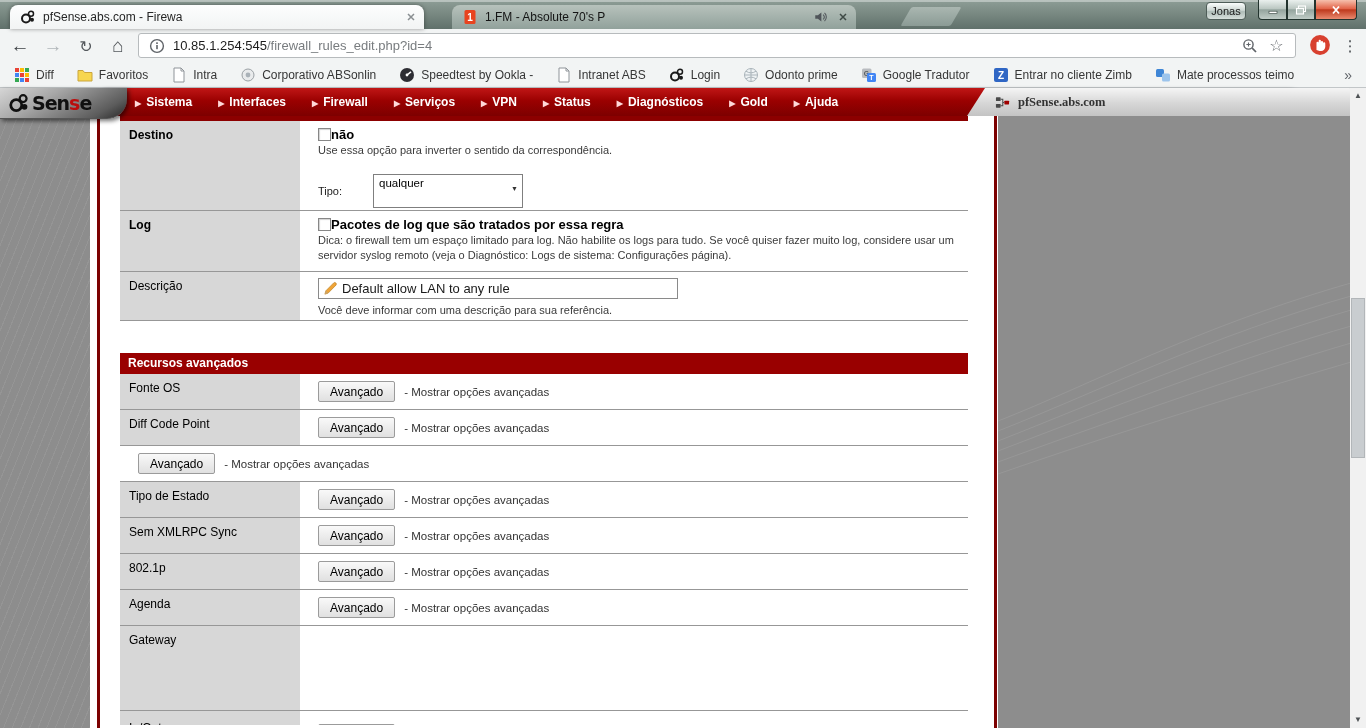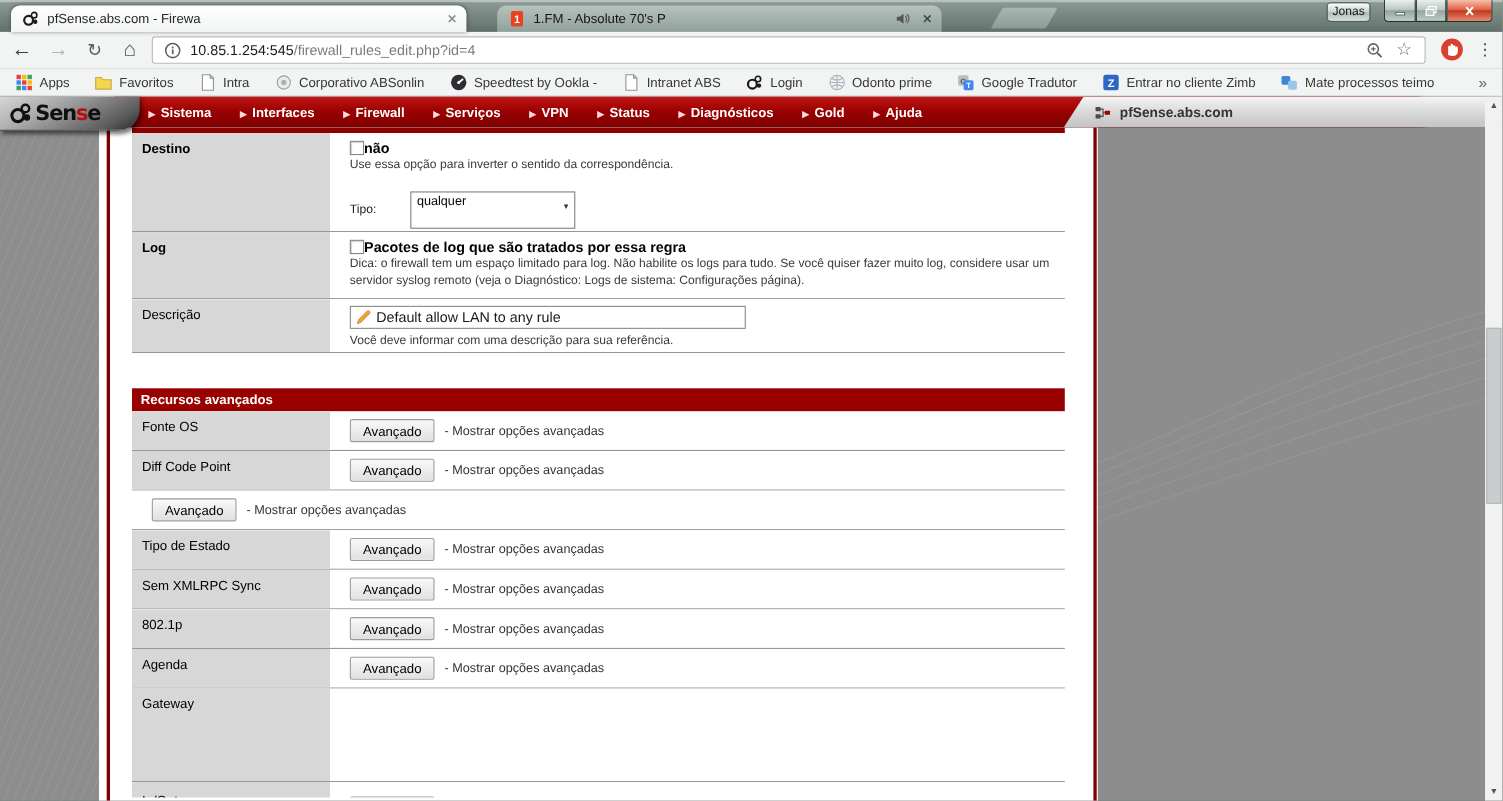--- a/index.html
+++ b/index.html
@@ -84,21 +84,21 @@
     display:flex; align-items:center; padding-left:18px; }
   .nav-item { color:#fff; font-weight:bold; font-size:12px; padding:0 13px;
     white-space:nowrap; }
   .nav-item .arr { color:#ffd9d9; font-size:8px; margin-right:5px; }
   #hostplate { position:absolute; right:5px; top:0; height:28px; width:394px;
     background:linear-gradient(#f5f5f5,#d6d6d6 55%,#c3c3c3);
     clip-path:polygon(18px 0,100% 0,100% 100%,0 100%);
     border-radius:0 12px 12px 0; display:flex; align-items:center;
     padding-left:28px; gap:8px; }
   #hostplate .ico { width:15px; height:15px; }
-  #hostname { font-size:12.5px; font-weight:bold; color:#333; }
+  #hostname { font-size:12.5px; font-weight:bold; color:#333;font-family:Liberation Serif, serif; }
   #logoplate { position:absolute; left:0; top:88px; width:127px; height:31px;
     background:linear-gradient(150deg,#d6d6d6 0%,#a8a8a8 35%,#5c5c5c 80%,#262626 100%);
     border-radius:0 0 20px 0; box-shadow:2px 2px 4px rgba(0,0,0,.55);
     border-bottom:1px solid #555; z-index:5;
     display:flex; align-items:center; padding-left:8px; }
   #logoplate .ico { width:22px; height:22px; margin-right:2px; }
   .brandtxt { font-family:"DejaVu Sans",sans-serif; font-weight:bold; font-size:19px;
     color:#101010; letter-spacing:-1px; }
   .brandtxt .red { color:#bb0d0d; }
 
@@ -270,21 +270,21 @@
               <rect x="6" y="1" width="4" height="4" fill="#fbbc05"></rect>
               <rect x="11" y="1" width="4" height="4" fill="#34a853"></rect>
               <rect x="1" y="6" width="4" height="4" fill="#4285f4"></rect>
               <rect x="6" y="6" width="4" height="4" fill="#e94235"></rect>
               <rect x="11" y="6" width="4" height="4" fill="#fbbc05"></rect>
               <rect x="1" y="11" width="4" height="4" fill="#34a853"></rect>
               <rect x="6" y="11" width="4" height="4" fill="#4285f4"></rect>
               <rect x="11" y="11" width="4" height="4" fill="#e94235"></rect>
             </svg>
           </span>
-          <span>Apps</span>
+          <span>Diff</span>
         </div>
         <div class="bm">
           <span class="ico bico">
             <svg viewBox="0 0 16 16">
               <path d="M1 3.5 h5 l1.5 2 H15 v8.5 H1 z" fill="#f7d64f" stroke="#caa53d"></path>
             </svg>
           </span>
           <span>Favoritos</span>
         </div>
         <div class="bm">

